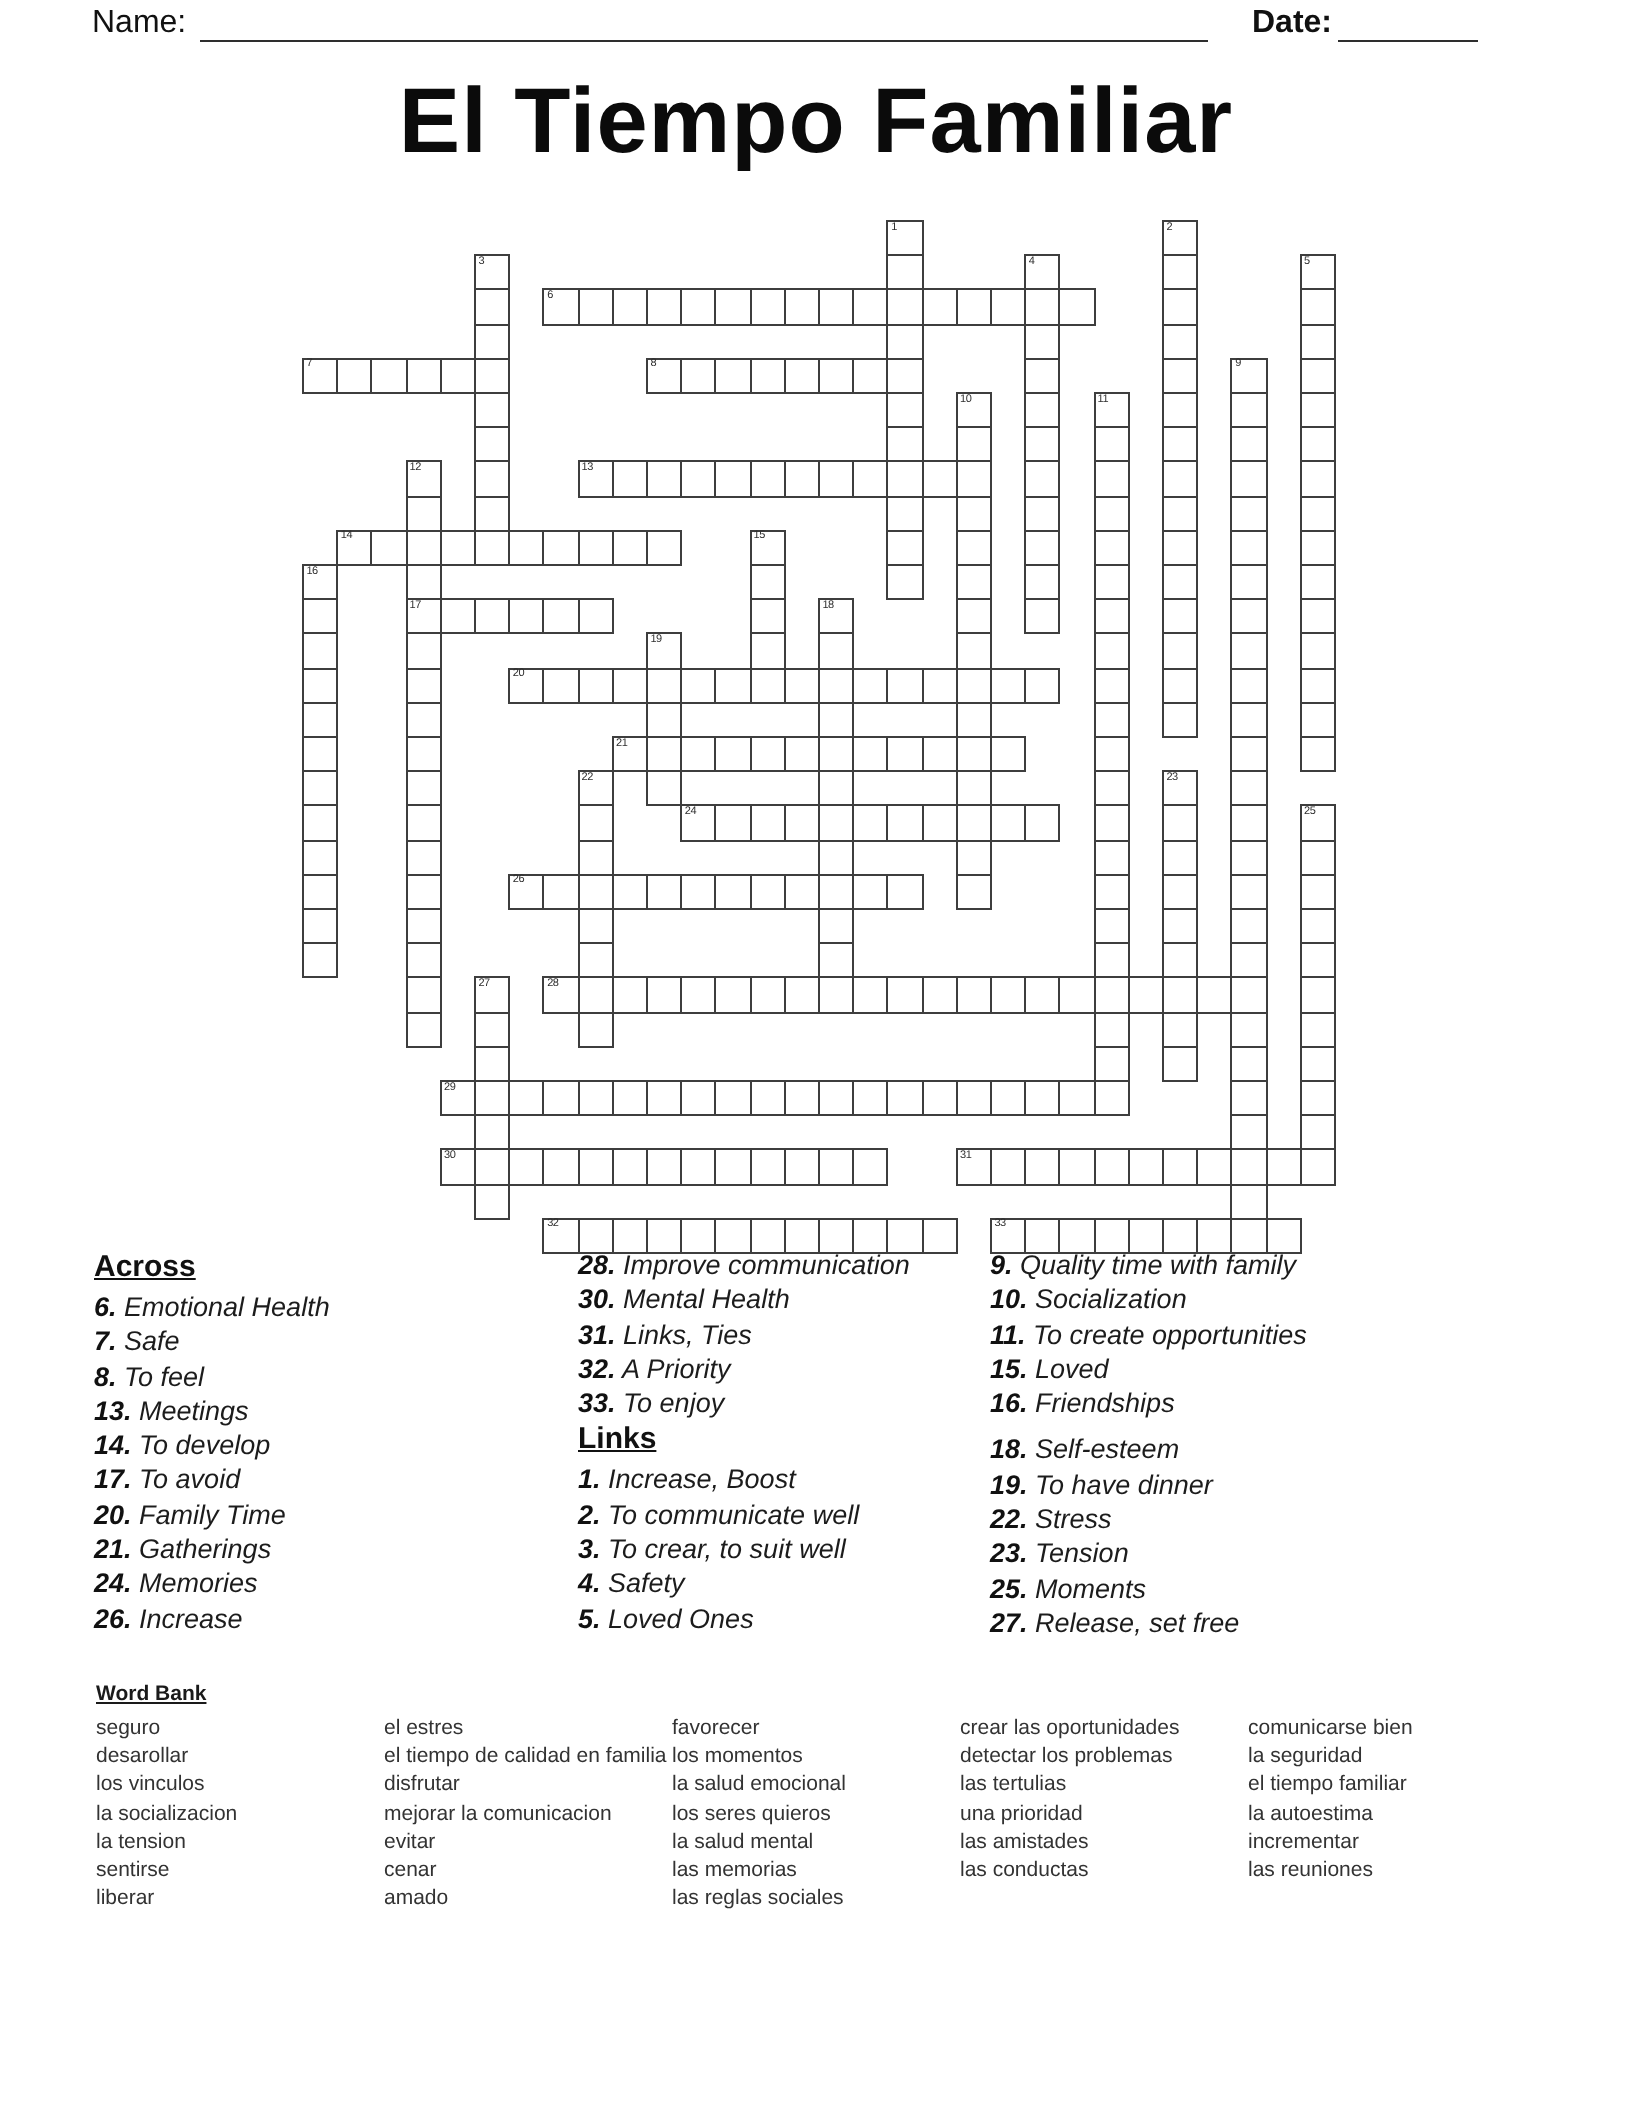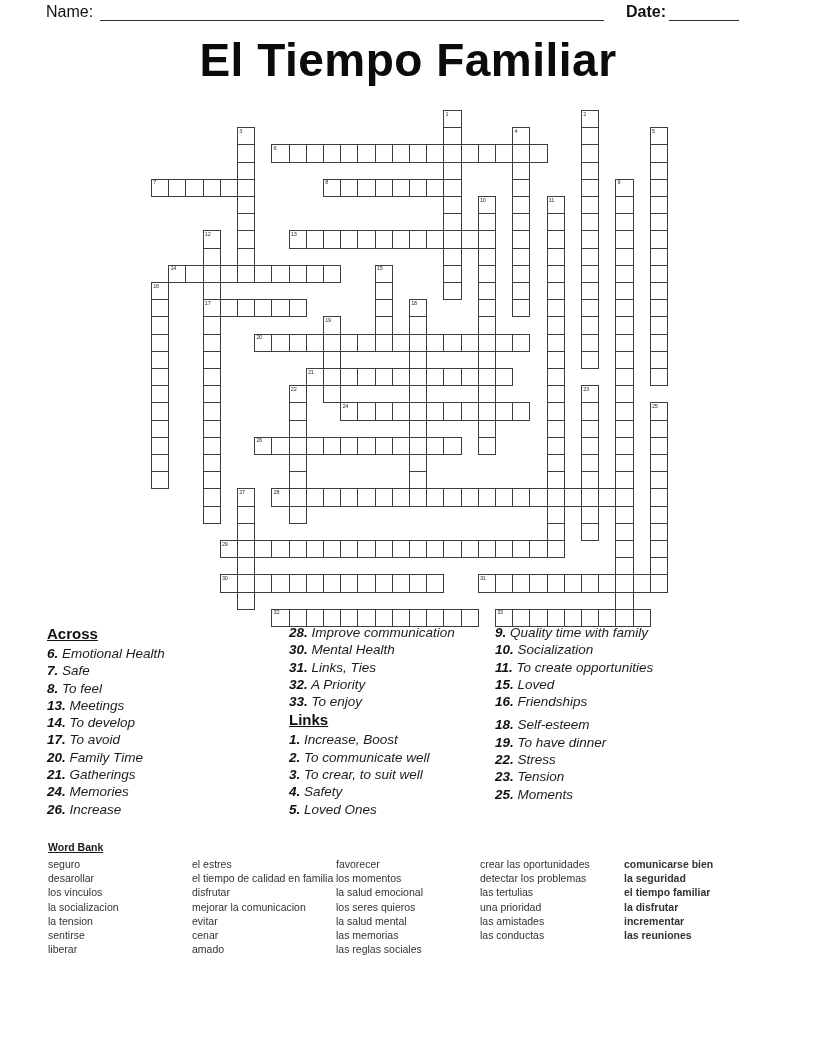--- a/index.html
+++ b/index.html
@@ -531,20 +531,21 @@
     <div class="clue"><span class="cn">9.</span><span> Quality time with family</span></div>
     <div class="clue"><span class="cn">10.</span><span> Socialization</span></div>
     <div class="clue"><span class="cn">11.</span><span> To create opportunities</span></div>
     <div class="clue"><span class="cn">15.</span><span> Loved</span></div>
     <div class="clue"><span class="cn">16.</span><span> Friendships</span></div>
     <div class="clue gap"><span class="cn">18.</span><span> Self-esteem</span></div>
     <div class="clue"><span class="cn">19.</span><span> To have dinner</span></div>
     <div class="clue"><span class="cn">22.</span><span> Stress</span></div>
     <div class="clue"><span class="cn">23.</span><span> Tension</span></div>
     <div class="clue"><span class="cn">25.</span><span> Moments</span></div>
+    <div class="clue"><span class="cn">27.</span><span> Release, set free</span></div>
   </div>
 
 <div id="wordbank-title">Word Bank</div>
 <div id="wordbank">
     <div class="wb-col" style="left: 48px;">
       <div class="wb-item">seguro</div>
       <div class="wb-item">desarollar</div>
       <div class="wb-item">los vinculos</div>
       <div class="wb-item">la socializacion</div>
       <div class="wb-item">la tension</div>
@@ -570,21 +571,21 @@
       <div class="wb-item">las reglas sociales</div>
     </div>
     <div class="wb-col" style="left: 480px;">
       <div class="wb-item">crear las oportunidades</div>
       <div class="wb-item">detectar los problemas</div>
       <div class="wb-item">las tertulias</div>
       <div class="wb-item">una prioridad</div>
       <div class="wb-item">las amistades</div>
       <div class="wb-item">las conductas</div>
     </div>
-    <div class="wb-col" style="left: 624px; font-weight: bold;">
+    <div class="wb-col" style="left: 624px;">
       <div class="wb-item">comunicarse bien</div>
       <div class="wb-item">la seguridad</div>
       <div class="wb-item">el tiempo familiar</div>
-      <div class="wb-item">la disfrutar</div>
+      <div class="wb-item">la autoestima</div>
       <div class="wb-item">incrementar</div>
       <div class="wb-item">las reuniones</div>
     </div>
   </div>
 
 </body></html>

